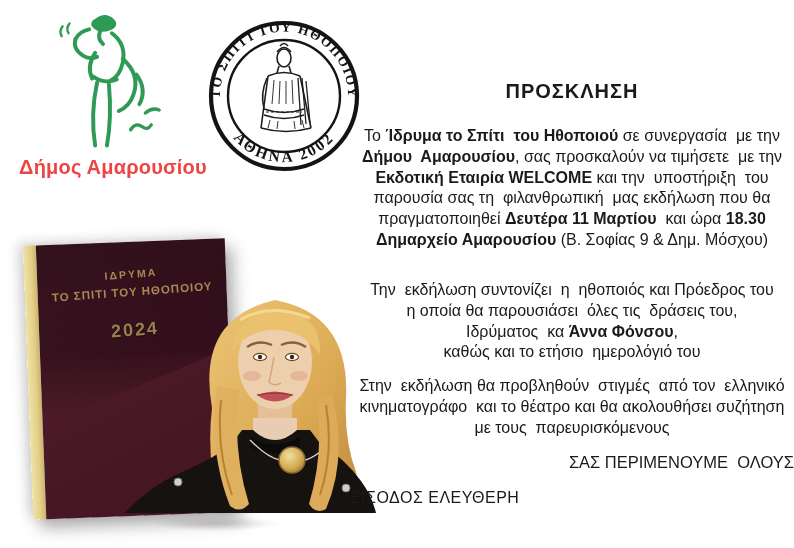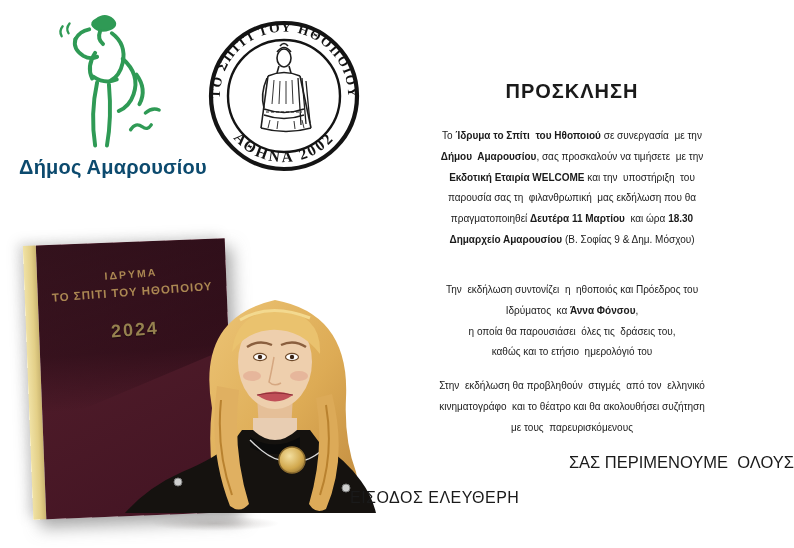--- a/index.html
+++ b/index.html
@@ -2,27 +2,27 @@
 <html><head>
 <meta charset="utf-8">
 <style>
   html,body{margin:0;padding:0;background:#ffffff;}
   .page{position:relative;width:794px;height:548px;background:#fff;overflow:hidden;
         font-family:"Liberation Sans",sans-serif;color:#1a1a1a;}
 
   
   .muni-logo{position:absolute;left:40px;top:8px;width:128px;height:146px;}
   .muni-label{position:absolute;left:10px;top:156px;width:206px;text-align:center;
-              font-size:20px;font-weight:700;color:#0c4a6e;letter-spacing:.2px;}
+              font-size:20px;font-weight:700;color:#ef4444;letter-spacing:.2px;}
 
   
   .seal{position:absolute;left:206px;top:14px;width:156px;height:166px;}
   .title{position:absolute;left:350px;top:60px;width:444px;text-align:center;
          font-size:20px;font-weight:700;letter-spacing:1px;margin-top:20px;}
-  .para{position:absolute;width:444px;text-align:center;font-size:10px;line-height:20.8px;}
+  .para{position:absolute;width:444px;text-align:center;font-size:16px;line-height:20.8px;}
   .tline{white-space:pre-wrap;}
   .b{font-weight:700;}
   .p1{left:350px;top:126px;}
   .p2{left:350px;top:280px;}
   .p3{left:346px;top:376px;width:452px;}
   .closing{position:absolute;left:350px;top:453px;width:444px;text-align:right;
            font-size:16.5px;white-space:pre-wrap;}
   .entrance{position:absolute;left:350px;top:489px;width:444px;
             font-size:16px;font-weight:400;letter-spacing:.5px;}
 
@@ -176,22 +176,22 @@
     <div class="para p1">
         <div class="tline"><span>Το </span><span class="b">Ίδρυμα το Σπίτι  του Ηθοποιού</span><span> σε συνεργασία  με την</span></div>
         <div class="tline"><span class="b">Δήμου  Αμαρουσίου</span><span>, σας προσκαλούν να τιμήσετε  με την</span></div>
         <div class="tline"><span class="b">Εκδοτική Εταιρία WELCOME</span><span> και την  υποστήριξη  του</span></div>
         <div class="tline"><span>παρουσία σας τη  φιλανθρωπική  μας εκδήλωση που θα</span></div>
         <div class="tline"><span>πραγματοποιηθεί </span><span class="b">Δευτέρα 11 Μαρτίου</span><span>  και ώρα </span><span class="b">18.30</span></div>
         <div class="tline"><span class="b">Δημαρχείο Αμαρουσίου</span><span> (Β. Σοφίας 9 &amp; Δημ. Μόσχου)</span></div>
       </div>
     <div class="para p2">
         <div class="tline"><span>Την  εκδήλωση συντονίζει  η  ηθοποιός και Πρόεδρος του</span></div>
+        <div class="tline"><span>η οποία θα παρουσιάσει  όλες τις  δράσεις του,</span></div>
         <div class="tline"><span>Ιδρύματος  κα </span><span class="b">Άννα Φόνσου</span><span>,</span></div>
-        <div class="tline"><span>η οποία θα παρουσιάσει  όλες τις  δράσεις του,</span></div>
         <div class="tline"><span>καθώς και το ετήσιο  ημερολόγιό του</span></div>
       </div>
     <div class="para p3">
         <div class="tline"><span>Στην  εκδήλωση θα προβληθούν  στιγμές  από τον  ελληνικό</span></div>
         <div class="tline"><span>κινηματογράφο  και το θέατρο και θα ακολουθήσει συζήτηση</span></div>
         <div class="tline"><span>με τους  παρευρισκόμενους</span></div>
       </div>
     <div class="closing">ΣΑΣ ΠΕΡΙΜΕΝΟΥΜΕ  ΟΛΟΥΣ</div>
     <div class="entrance">ΕΙΣΟΔΟΣ ΕΛΕΥΘΕΡΗ</div>
   </div>

